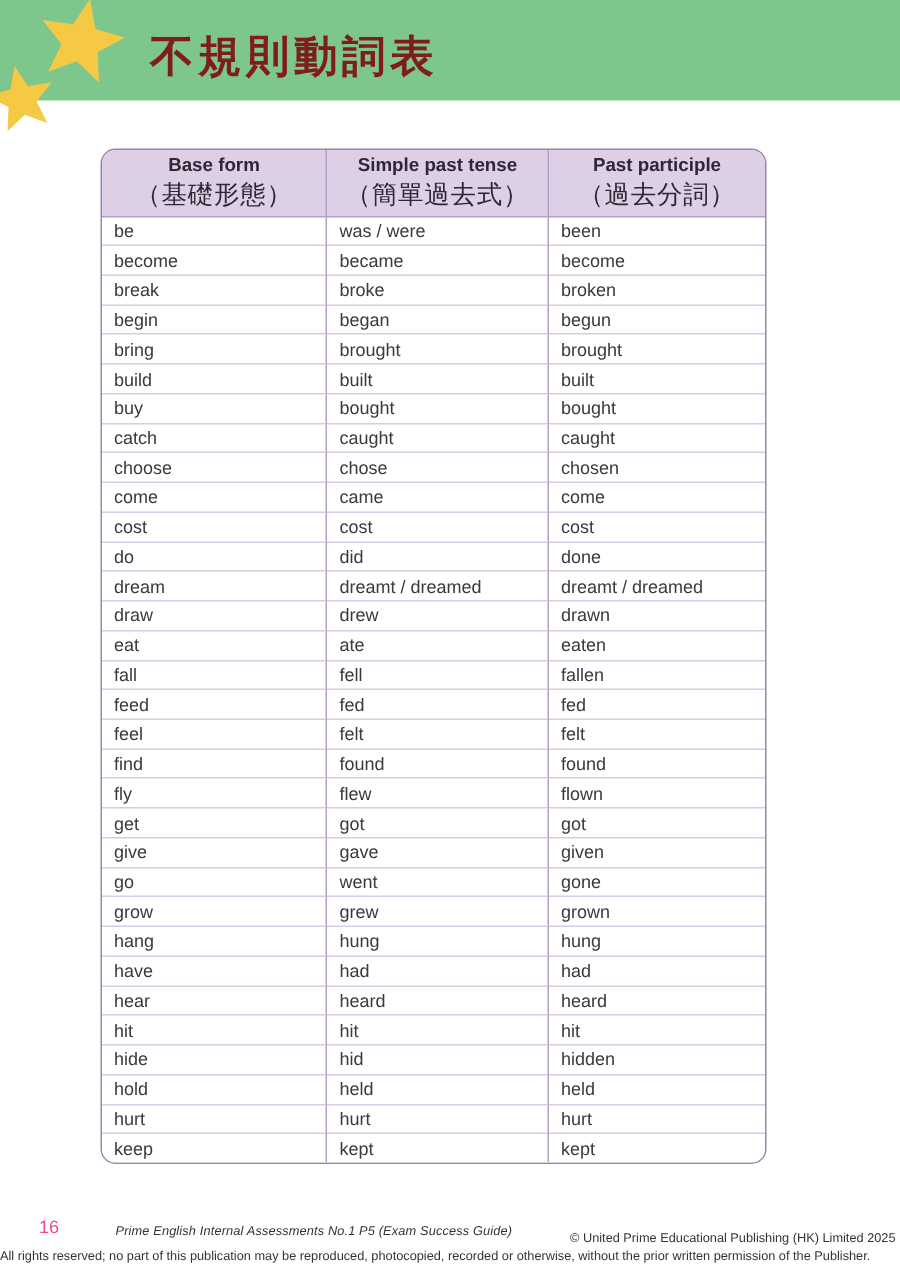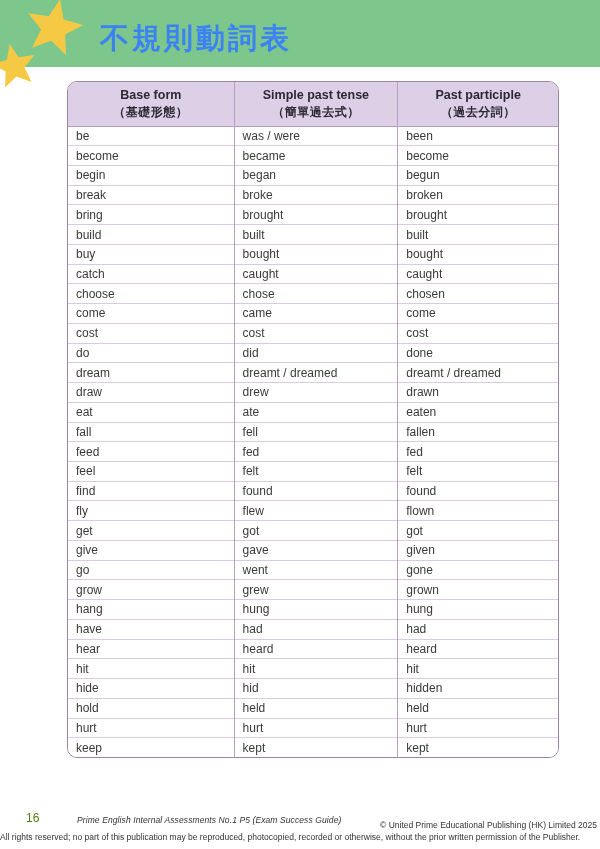--- a/index.html
+++ b/index.html
@@ -16,42 +16,42 @@
     position: absolute;
     left: 0; top: 0;
     width: 600px; height: 67px;
     background: #7dc78c;
   }
   .page-title {
     position: absolute;
     left: 100px; top: 23px;
     font-size: 29px;
     font-weight: bold;
-    color: #3b82f6;
+    color: #7f1d1d;
     letter-spacing: 3px;
     line-height: 1.1;
   }
   .star { position: absolute; }
   .star svg { display: block; width: 100%; height: 100%; }
   .star-big {
     left: 25px; top: -2px;
     width: 59px; height: 55px;
     transform: rotate(12deg);
   }
   .star-small {
     left: -9px; top: 43px;
     width: 46px; height: 43px;
     transform: rotate(-12deg);
   }
 
   
   .table-wrap {
     position: absolute;
-    left: 67px; top: 81px;
-    width: 492px; height: 677px;
+    left: 67px; top: 99px;
+    width: 444px; height: 677px;
     border: 1.5px solid #9a86a8;
     border-radius: 10px;
     overflow: hidden;
     background: #ffffff;
   }
   table.verbs {
     width: 100%; height: 100%;
     border-collapse: collapse;
     table-layout: fixed;
   }
@@ -64,22 +64,22 @@
     background: #dccfe6;
     color: #2d2833;
     font-size: 12.5px;
     font-weight: bold;
     text-align: center;
     vertical-align: middle;
     line-height: 1.35;
     border-bottom: 1.5px solid #b3a0c4;
   }
   table.verbs thead th .zh {
-    font-size: 12px;
-    font-weight: bold;
+    font-size: 17px;
+    font-weight: normal;
     letter-spacing: 0.5px;
   }
   table.verbs th + th,
   table.verbs td + td {
     border-left: 1.5px solid #b3a0c4;
   }
   table.verbs tbody td {
     font-size: 12px;
     color: #3a3a3a;
     padding-left: 8px;
@@ -88,21 +88,21 @@
   }
   table.verbs tbody tr + tr td {
     border-top: 1px solid #d9cbe3;
   }
 
   
   .footer-pagenum {
     position: absolute;
     left: 26px; top: 811px;
     font-size: 12px;
-    color: #4d7c0f;
+    color: #ec4899;
     text-align: center;
   }
   .footer-series {
     position: absolute;
     left: 77px; top: 815px;
     font-size: 8.5px;
     color: #333333;
     letter-spacing: 0.1px;
     font-style: italic;
   }
@@ -167,28 +167,28 @@
           <td>be</td>
           <td>was / were</td>
           <td>been</td>
         </tr>
         <tr>
           <td>become</td>
           <td>became</td>
           <td>become</td>
         </tr>
         <tr>
+          <td>break</td>
+          <td>broke</td>
+          <td>broken</td>
+        </tr>
+        <tr>
           <td>begin</td>
           <td>began</td>
           <td>begun</td>
-        </tr>
-        <tr>
-          <td>break</td>
-          <td>broke</td>
-          <td>broken</td>
         </tr>
         <tr>
           <td>bring</td>
           <td>brought</td>
           <td>brought</td>
         </tr>
         <tr>
           <td>build</td>
           <td>built</td>
           <td>built</td>

